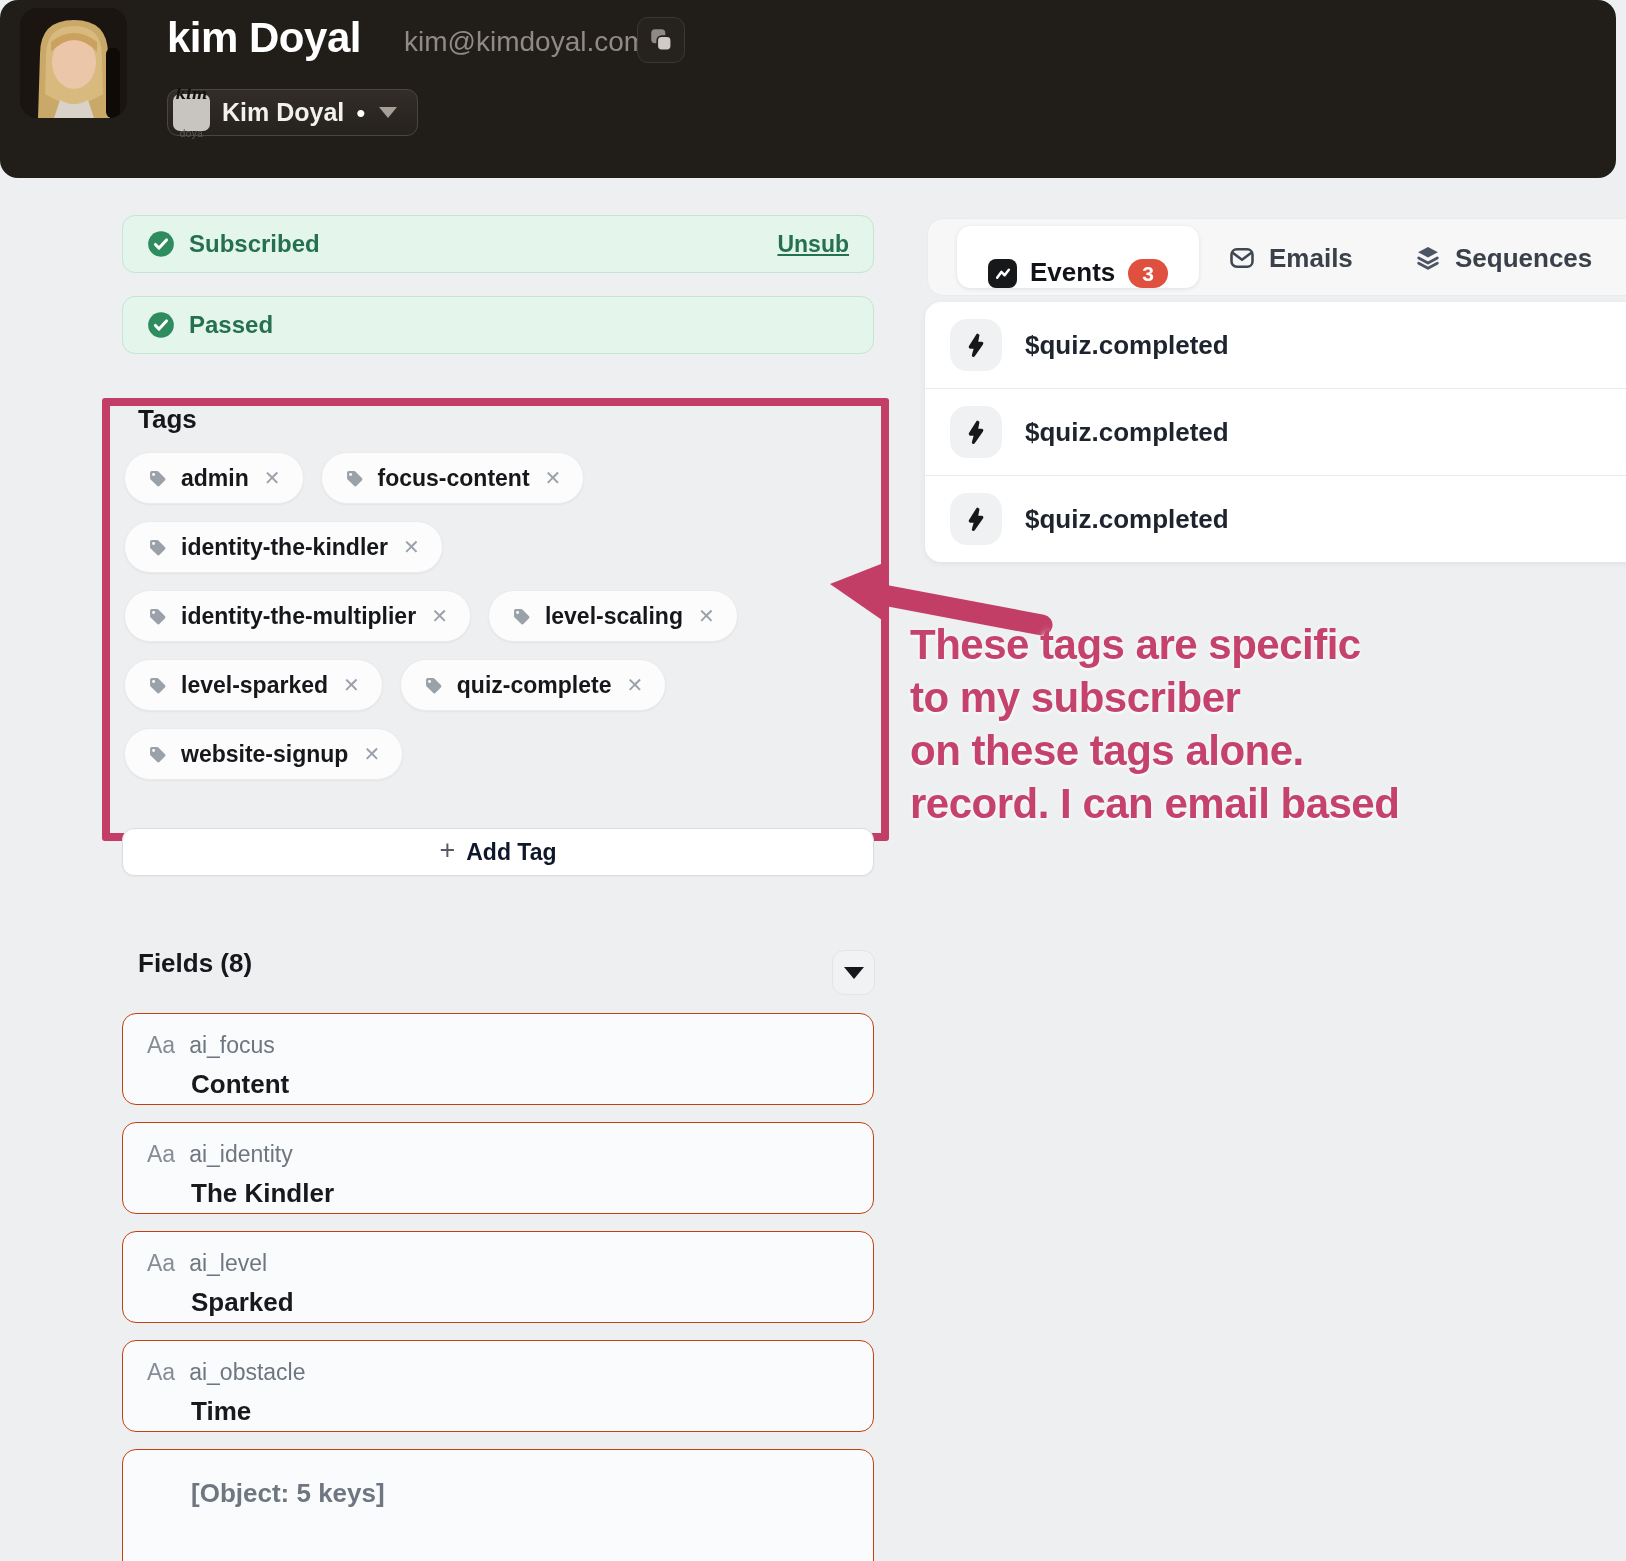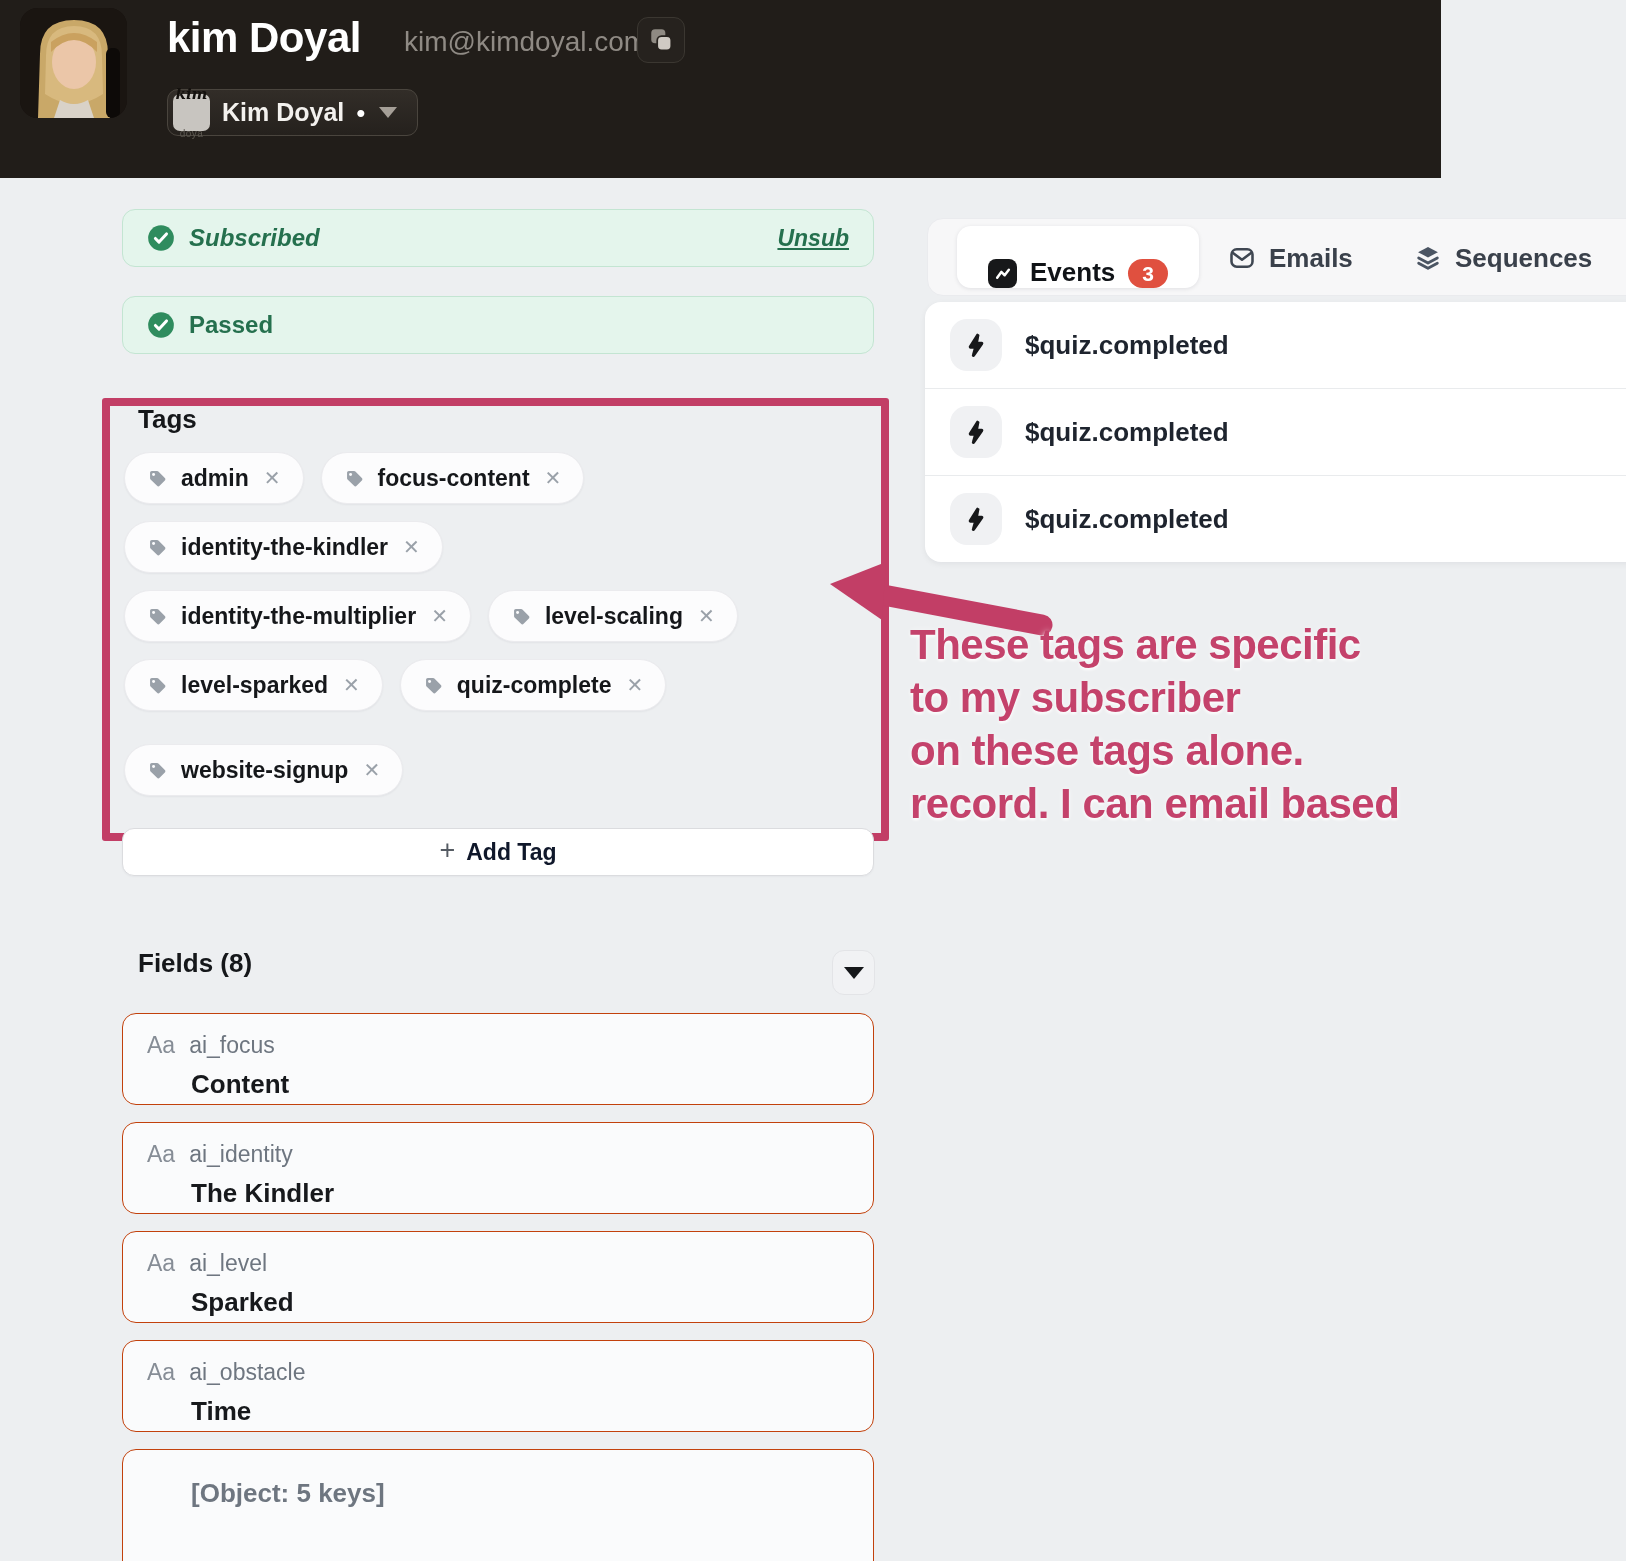--- a/index.html
+++ b/index.html
@@ -6,21 +6,21 @@
   html,body { width:1626px; height:1561px; }
   body {
     position:relative; overflow:hidden;
     background:#edeff1;
     font-family:"Liberation Sans", sans-serif;
     -webkit-font-smoothing:antialiased;
   }
   .abs { position:absolute; }
 
   
-  .app-header { left:0; top:0; width:1441px; height:178px; background:#211d19; }
+  .app-header { left:0; top:0; width:1616px; height:178px; background:#211d19;border-radius:18px; }
   .avatar { left:20px; top:8px; width:107px; height:110px; border-radius:18px; overflow:hidden; background:#181310; }
   .subscriber-name { left:167px; top:14px; font-size:42px; font-weight:800; color:#ffffff; letter-spacing:-0.5px; }
   .subscriber-email { left:404px; top:26px; font-size:28px; font-weight:400; color:#8f8a84; }
   .copy-btn { left:637px; top:17px; width:48px; height:46px; border-radius:11px;
     border:1.5px solid #3b3731; background:#262era; background:#26221e;
     display:flex; align-items:center; justify-content:center; cursor:pointer; }
   .account-pill { left:167px; top:89px; height:47px; display:inline-flex; align-items:center; gap:12px;
     padding:0 20px 0 5px; border-radius:11px; border:1.5px solid #4a453e;
     background:linear-gradient(#322d28,#25211d); cursor:pointer; }
   .account-logo { width:37px; height:37px; border-radius:7px; background:#c8c5c0; color:#14110e;
@@ -28,30 +28,30 @@
   .account-logo .l1 { font-family:"DejaVu Serif", serif; font-style:italic; font-weight:700; font-size:15px; }
   .account-logo .l2 { font-size:10px; color:#5c5851; letter-spacing:0.5px; }
   .account-label { font-size:25px; font-weight:700; color:#f3f1ee; }
   .account-dot { font-size:26px; color:#ffffff; line-height:1; }
   .account-caret { width:0; height:0; border-left:9px solid transparent; border-right:9px solid transparent;
     border-top:11px solid #a59f97; margin-left:2px; }
 
   
   .banner { left:122px; width:752px; height:58px; border-radius:13px; background:#e4f5ec;
     border:1.5px solid #c3e5d2; display:flex; align-items:center; gap:14px; padding:0 24px; }
-  .banner.sub { top:209px;font-style:italic; } .banner.passed { top:296px; }
+  .banner.sub { top:215px; } .banner.passed { top:296px; }
   .banner-label { font-size:24px; font-weight:700; color:#25704e; }
   .banner-action { margin-left:auto; font-size:23px; font-weight:700; color:#25704e;
     text-decoration:underline; cursor:pointer; }
 
   
   .pink-box { left:102px; top:398px; width:787px; height:443px; border:8px solid #c23e66; border-radius:3px; background:transparent; }
   .tags-title { left:138px; top:404px; font-size:26px; font-weight:800; color:#15171a; }
   .tag-row { left:124px; display:flex; gap:17px; }
-  .tr0{top:452px;} .tr1{top:521px;} .tr2{top:590px;} .tr3{top:659px;} .tr4{top:744px;}
+  .tr0{top:452px;} .tr1{top:521px;} .tr2{top:590px;} .tr3{top:659px;} .tr4{top:728px;}
   .tag-pill { height:52px; display:inline-flex; align-items:center; gap:13px; padding:0 22px;
     background:#fcfcfd; border:1px solid #ebebee; border-radius:26px;
     box-shadow:0 1px 2px rgba(20,20,40,0.05); }
   .tag-pill .label { font-size:23px; font-weight:700; color:#15171a; white-space:nowrap; }
   .tag-x { font-size:20px; color:#9aa1a9; cursor:pointer; margin-left:2px; }
 
   .add-tag-btn { left:122px; top:828px; width:752px; height:48px; background:#ffffff;
     border:1px solid #dbdcdf; border-radius:12px; display:flex; align-items:center; justify-content:center;
     gap:11px; cursor:pointer; box-shadow:0 1px 2px rgba(20,20,40,0.04); }
   .add-tag-btn .plus { font-size:27px; font-weight:400; color:#555b63; line-height:1; margin-top:-3px; }

